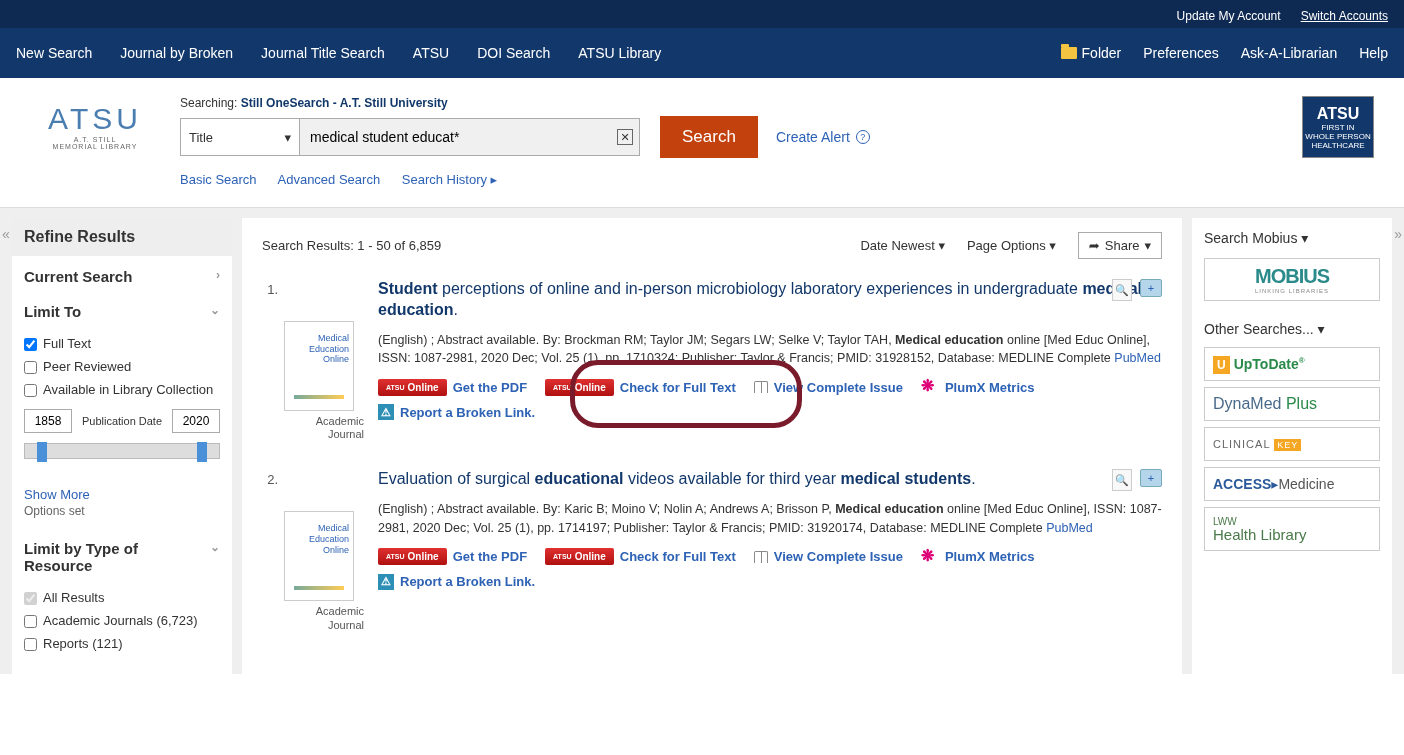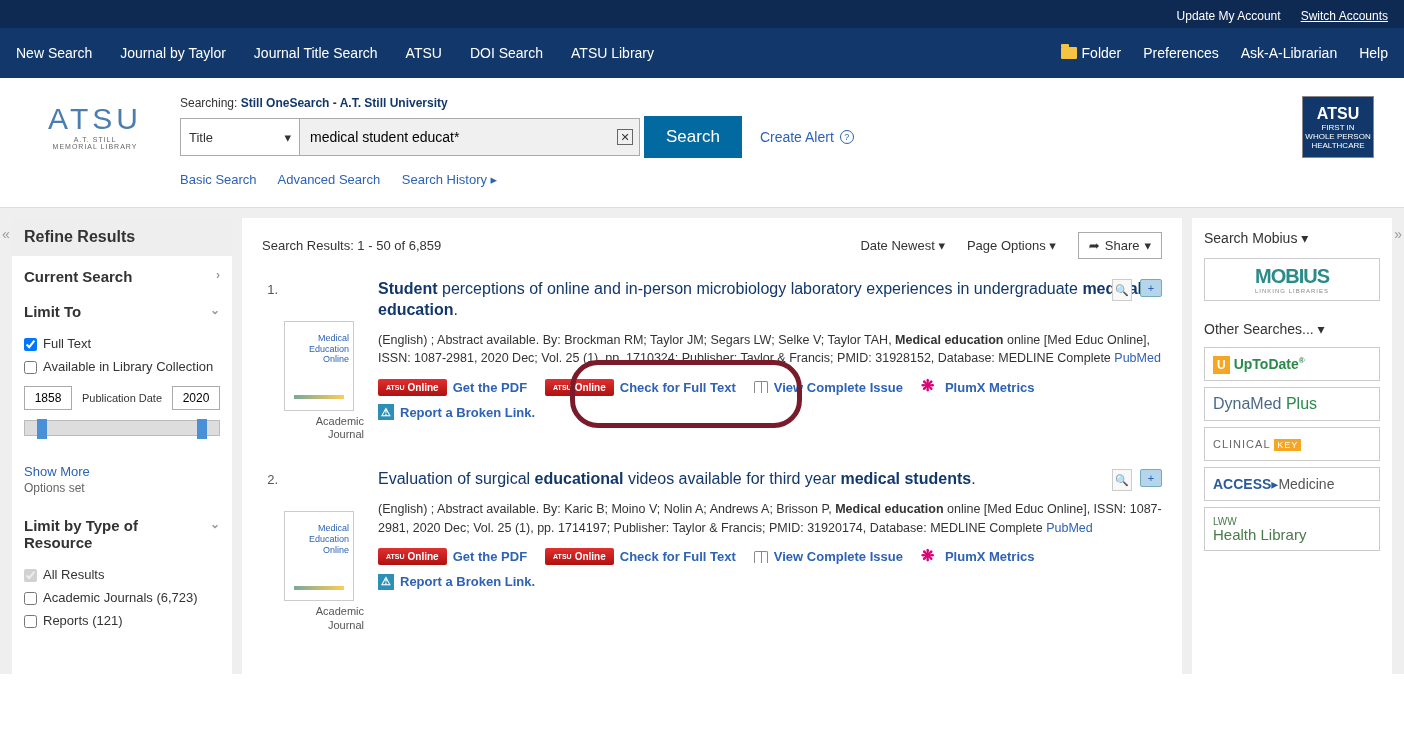--- a/index.html
+++ b/index.html
@@ -22,21 +22,21 @@
   .atsu-logo .big { font-size: 30px; font-weight: 300; letter-spacing: 4px; }
   .atsu-logo .small { font-size: 7px; letter-spacing: 1px; color: #666; }
   .search-controls { flex: 1; margin-left: 20px; }
   .searching-label { font-size: 12px; margin-bottom: 6px; }
   .searching-label .db { color: #12386b; font-weight: bold; }
   .search-row { display: flex; align-items: center; }
   .field-select { width: 120px; height: 38px; border: 1px solid #aaa; background: #fff; padding: 0 8px; font-size: 13px; display: flex; align-items: center; justify-content: space-between; cursor: pointer; }
   .search-input { width: 340px; height: 38px; border: 1px solid #aaa; border-left: none; background: #f0f0f0; padding: 0 30px 0 10px; font-size: 14px; position: relative; }
   .search-input input { width: 100%; height: 100%; border: none; background: transparent; font-size: 14px; outline: none; }
   .clear-x { position: absolute; right: 6px; top: 50%; transform: translateY(-50%); width: 16px; height: 16px; border: 1px solid #666; display: flex; align-items: center; justify-content: center; font-size: 11px; cursor: pointer; }
-  .search-btn { height: 42px; padding: 0 22px; background: #0369a1; color: #fff; border: none; font-size: 17px; margin-left: 4px; cursor: pointer; }
+  .search-btn { height: 42px; padding: 0 22px; background: #c2410c; color: #fff; border: none; font-size: 17px; margin-left: 20px; cursor: pointer; }
   .create-alert { margin-left: 18px; color: #2d62b5; font-size: 14px; cursor: pointer; display: inline-flex; align-items: center; }
   .help-circle { width: 14px; height: 14px; border: 1px solid #2d62b5; border-radius: 50%; display: inline-flex; align-items: center; justify-content: center; font-size: 9px; margin-left: 6px; color: #2d62b5; }
   .search-links { margin-top: 14px; font-size: 13px; }
   .search-links a { margin-right: 18px; }
   .atsu-badge { width: 72px; height: 62px; background: #12386b; color: #fff; display: flex; flex-direction: column; align-items: center; justify-content: center; font-size: 8px; border: 1px solid #888; margin-left: 20px; }
   .atsu-badge .bt { font-size: 16px; font-weight: bold; }
 
   .content-area { display: flex; background: #efefef; padding: 0; border-top: 1px solid #ddd; }
   .left-col { width: 220px; background: #fff; margin: 10px 0 0 12px; padding: 0; font-size: 13px; position: relative; }
   .caret-left { position: absolute; left: -10px; top: 8px; color: #999; font-size: 14px; }
@@ -114,21 +114,21 @@
 </head>
 <body>
 
 <div class="top-strip">
   <span>Update My Account</span>
   <span class="switch">Switch Accounts</span>
 </div>
 
 <div class="nav-bar">
   <span class="nav-item">New Search</span>
-  <span class="nav-item">Journal by Taylor</span>
+  <span class="nav-item">Journal by Broken</span>
   <span class="nav-item">Journal Title Search</span>
   <span class="nav-item">ATSU</span>
   <span class="nav-item">DOI Search</span>
   <span class="nav-item">ATSU Library</span>
   <span class="spacer"></span>
   <span class="right-item">
       <span class="folder-icon"></span>
       <span>Folder</span>
     </span>
   <span class="right-item">Preferences</span>
@@ -189,20 +189,24 @@
       <span>Limit To</span>
         <span class="chev">⌄</span>
     </div>
     <div class="limit-block">
       <label class="chk-row">
           <input type="checkbox" checked="" style="">
           <span>Full Text</span>
         </label>
       <label class="chk-row">
           <input type="checkbox" style="">
+          <span>Peer Reviewed</span>
+        </label>
+      <label class="chk-row">
+          <input type="checkbox" style="">
           <span>Available in Library Collection</span>
         </label>
       <div class="date-row">
         <input type="text" value="1858" style="">
         <span class="date-label">Publication Date</span>
         <input type="text" value="2020" style="">
       </div>
       <div class="slider">
         <div class="handle h1"></div>
         <div class="handle h2"></div>

